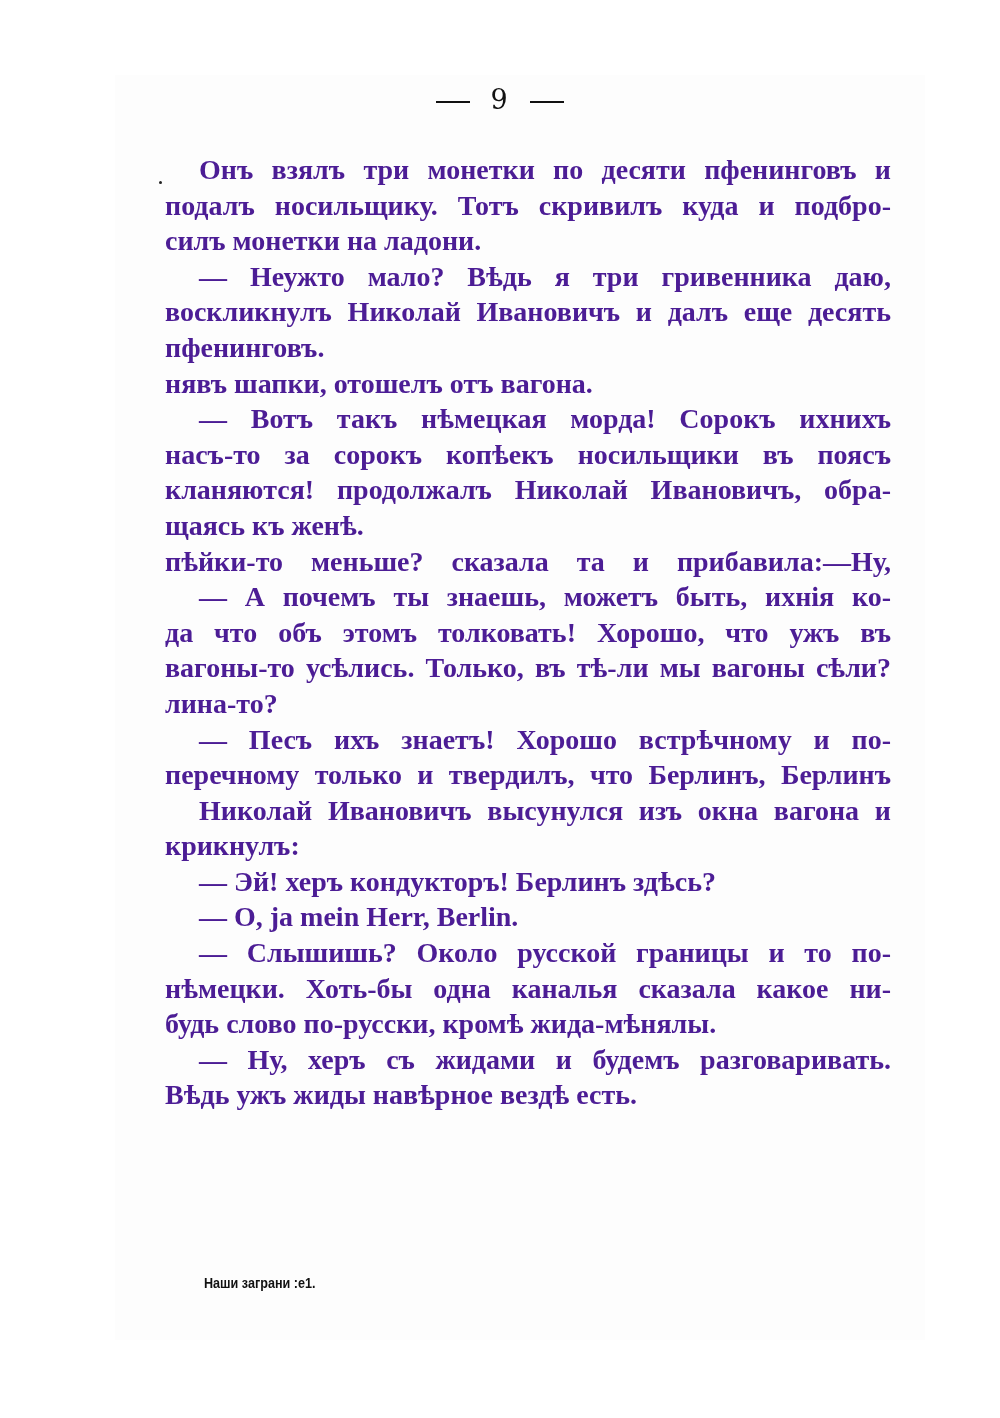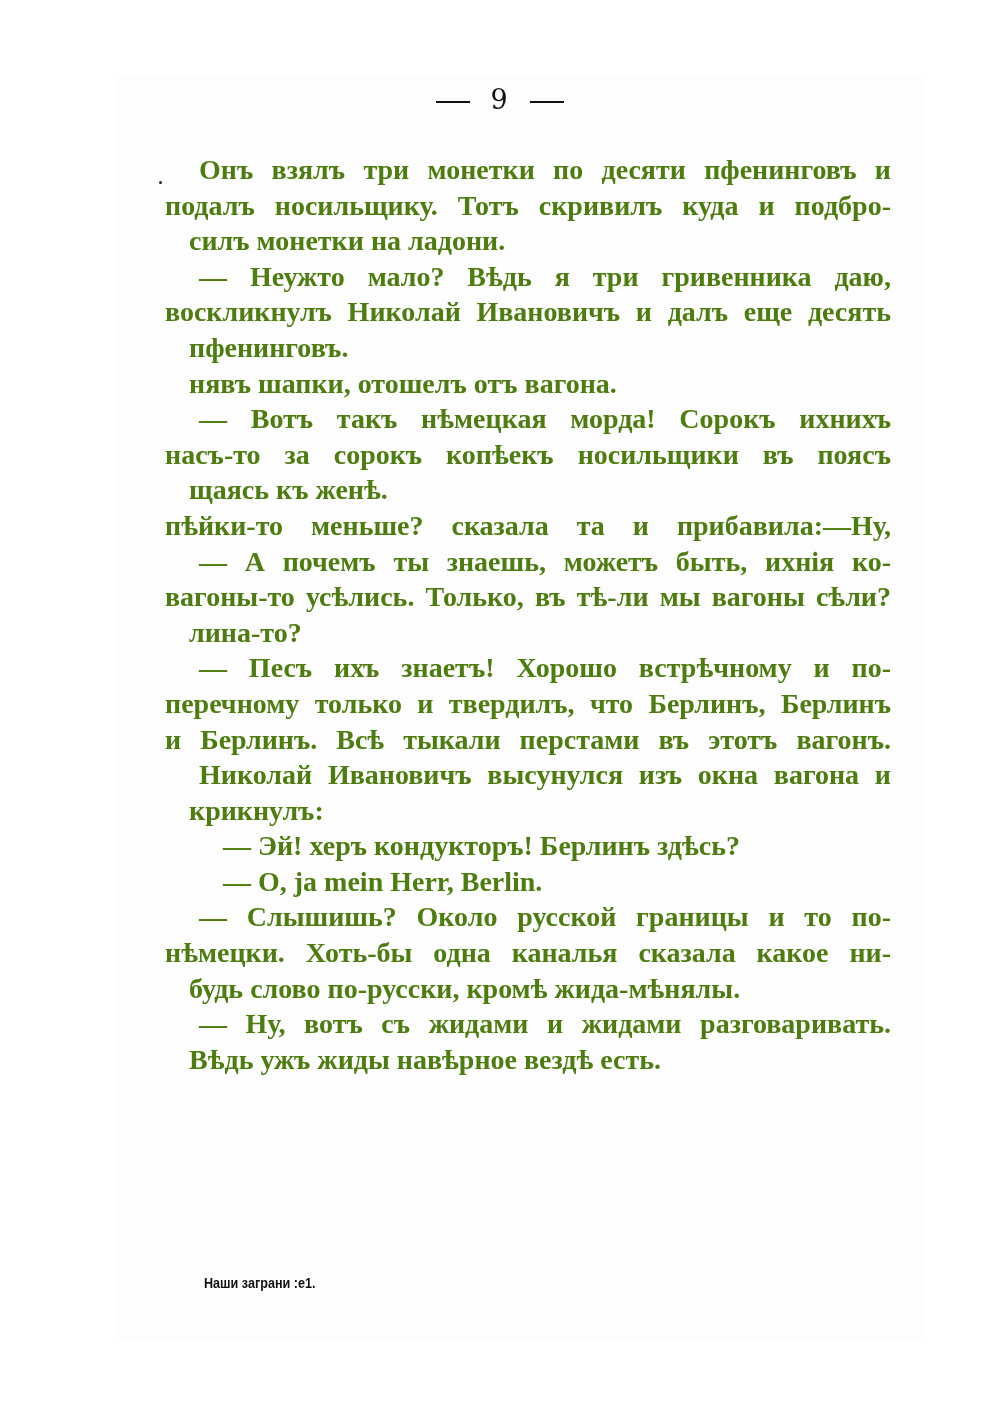--- a/index.html
+++ b/index.html
@@ -44,31 +44,31 @@
   }
   .text {
     position: absolute;
     left: 165px;
     top: 152px;
     width: 726px;
     font-family: "Liberation Serif", serif;
     font-weight: bold;
     font-size: 28px;
     line-height: 35.6px;
-    color: #4d7c0f;
+    color: #4c1d95;
   }
   .justify-wrap {
     display: block;
     white-space: normal;
     text-align: justify;
     text-align-last: justify;
     height: 35.6px;
     overflow: hidden;
   }
-  .justify-wrap.last { text-align-last: left; margin-left: 24px; }
+  .justify-wrap.last { text-align-last: left; }
   .justify-wrap.indent { padding-left: 34px; }
   .footer-signature {
     position: absolute;
     left: 204px;
     top: 1275px;
     font-family: "Liberation Sans", sans-serif;
     font-weight: bold;
     font-size: 14px;
     color: #111;
     transform: scaleX(0.9);
@@ -94,34 +94,35 @@
 <div class="text">
   <div class="justify-wrap indent"><span>Онъ взялъ три монетки по десяти пфенинговъ и</span></div>
   <div class="justify-wrap"><span>подалъ носильщику. Тотъ скривилъ куда и подбро-</span></div>
   <div class="justify-wrap last"><span>силъ монетки на ладони.</span></div>
   <div class="justify-wrap indent"><span>— Неужто мало? Вѣдь я три гривенника даю,</span></div>
   <div class="justify-wrap"><span>воскликнулъ Николай Ивановичъ и далъ еще десять</span></div>
   <div class="justify-wrap last"><span>пфенинговъ.</span></div>
   <div class="justify-wrap last"><span>нявъ шапки, отошелъ отъ вагона.</span></div>
   <div class="justify-wrap indent"><span>— Вотъ такъ нѣмецкая морда! Сорокъ ихнихъ</span></div>
   <div class="justify-wrap"><span>насъ-то за сорокъ копѣекъ носильщики въ поясъ</span></div>
+  <div class="justify-wrap"><span>кланяются! продолжалъ Николай Ивановичъ, обра-</span></div>
   <div class="justify-wrap last"><span>щаясь къ женѣ.</span></div>
   <div class="justify-wrap"><span>пѣйки-то меньше? сказала та и прибавила:—Ну,</span></div>
   <div class="justify-wrap indent"><span>— А почемъ ты знаешь, можетъ быть, ихнія ко-</span></div>
+  <div class="justify-wrap"><span>да что объ этомъ толковать! Хорошо, что ужъ въ</span></div>
   <div class="justify-wrap"><span>вагоны-то усѣлись. Только, въ тѣ-ли мы вагоны сѣли?</span></div>
   <div class="justify-wrap last"><span>лина-то?</span></div>
   <div class="justify-wrap indent"><span>— Песъ ихъ знаетъ! Хорошо встрѣчному и по-</span></div>
   <div class="justify-wrap"><span>перечному только и твердилъ, что Берлинъ, Берлинъ</span></div>
-  <div class="justify-wrap"><span>и Берлинъ. Всѣ тыкали перстами въ этотъ вагонъ.</span></div>
   <div class="justify-wrap indent"><span>Николай Ивановичъ высунулся изъ окна вагона и</span></div>
   <div class="justify-wrap last"><span>крикнулъ:</span></div>
   <div class="justify-wrap indent last"><span>— Эй! херъ кондукторъ! Берлинъ здѣсь?</span></div>
   <div class="justify-wrap indent last"><span>— O, ja mein Herr, Berlin.</span></div>
   <div class="justify-wrap indent"><span>— Слышишь? Около русской границы и то по-</span></div>
   <div class="justify-wrap"><span>нѣмецки. Хоть-бы одна каналья сказала какое ни-</span></div>
   <div class="justify-wrap last"><span>будь слово по-русски, кромѣ жида-мѣнялы.</span></div>
-  <div class="justify-wrap indent"><span>— Ну, вотъ съ жидами и жидами разговаривать.</span></div>
+  <div class="justify-wrap indent"><span>— Ну, херъ съ жидами и будемъ разговаривать.</span></div>
   <div class="justify-wrap last"><span>Вѣдь ужъ жиды навѣрное вездѣ есть.</span></div>
 </div>
 
 <div class="footer-signature">Наши заграни :е1.</div>
 
 <div class="speck" style="left:159px; top:181px;"></div>
 
 </body></html>

